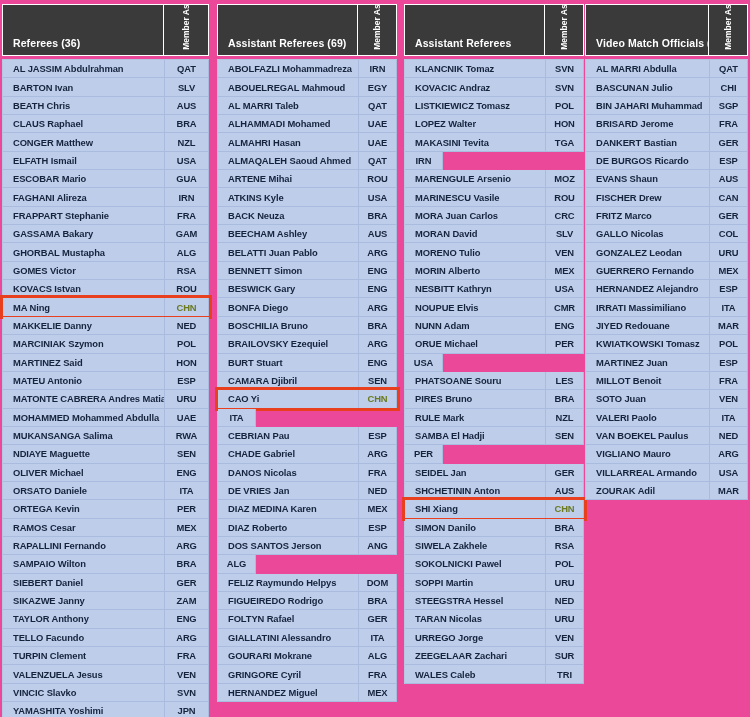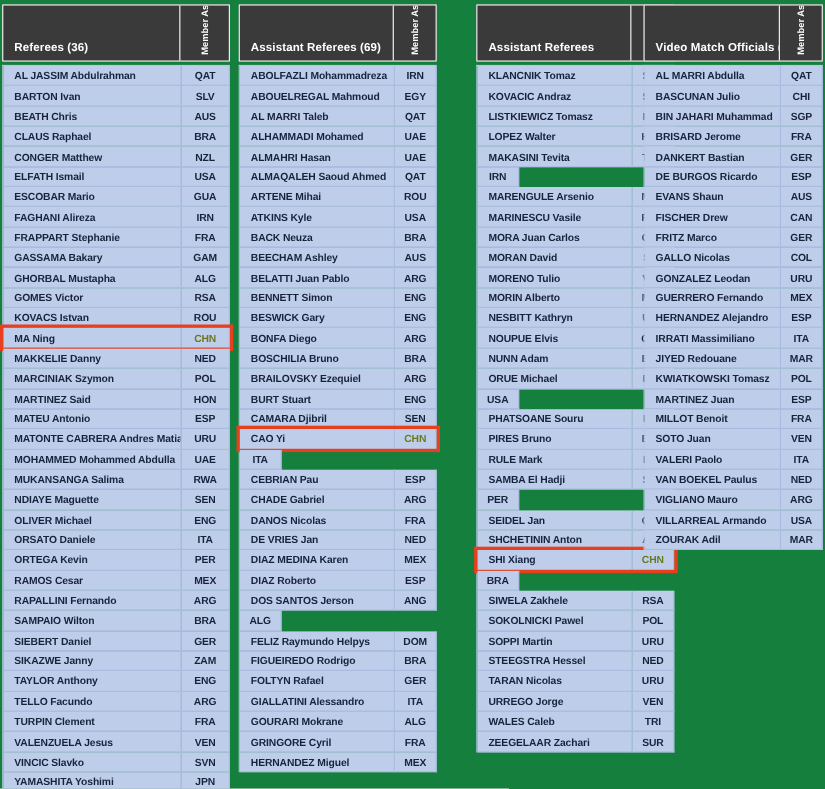--- a/index.html
+++ b/index.html
@@ -10,21 +10,21 @@
   body {
     width: 750px;
     height: 717px;
     font-family: "Liberation Sans", sans-serif;
     overflow: hidden;
   }
   #page {
     position: relative;
     width: 750px;
     height: 717px;
-    background: #15803d;
+    background: #ec4899;
   }
 
   .col-group {
     position: absolute;
     top: 4px;
   }
 
   
   .col-header {
     display: flex;
@@ -126,21 +126,21 @@
   .hl-box {
     position: absolute;
     border: 3px solid #e8401f;
     box-sizing: border-box;
     pointer-events: none;
   }
 
   
   #col-referees      { left: 2px;   width: 207px; }
   #col-assistants-1  { left: 217px; width: 180px; }
-  #col-assistants-2  { left: 419px; width: 180px; padding-left: 14px; }
+  #col-assistants-2  { left: 390px; width: 180px; padding-left: 14px; }
   #col-vmo          { left: 585px; width: 163px; }
 
   #col-referees .col-header .ma-cell,
   #col-referees .row .ma { width: 44px; flex-basis: 44px; }
 </style>
 </head>
 <body>
 
 <div id="page">
   <div class="col-group" id="col-referees">
@@ -927,20 +927,23 @@
         <div class="row highlight">
           <div class="name">
             <span>SHI Xiang</span>
           </div>
           <div class="ma">
             <span>CHN</span>
           </div>
           <div class="hl-box" style="inset: -3px -3px -2px;"></div>
         </div>
         <div class="row">
+          <div class="name">
+            <span>SIMON Danilo</span>
+          </div>
           <div class="ma">
             <span>BRA</span>
           </div>
         </div>
         <div class="row">
           <div class="name">
             <span>SIWELA Zakhele</span>
           </div>
           <div class="ma">
             <span>RSA</span>
@@ -981,32 +984,32 @@
         <div class="row">
           <div class="name">
             <span>URREGO Jorge</span>
           </div>
           <div class="ma">
             <span>VEN</span>
           </div>
         </div>
         <div class="row">
           <div class="name">
+            <span>ZEEGELAAR Zachari</span>
+          </div>
+          <div class="ma">
+            <span>SUR</span>
+          </div>
+        </div>
+        <div class="row">
+          <div class="name">
             <span>WALES Caleb</span>
           </div>
           <div class="ma">
             <span>TRI</span>
-          </div>
-        </div>
-        <div class="row">
-          <div class="name">
-            <span>ZEEGELAAR Zachari</span>
-          </div>
-          <div class="ma">
-            <span>SUR</span>
           </div>
         </div>
       </div>
     </div>
   <div class="col-group" id="col-vmo">
       <div class="col-header">
         <div class="title-cell">
           <span>Video Match Officials (24)</span>
         </div>
         <div class="ma-cell">

